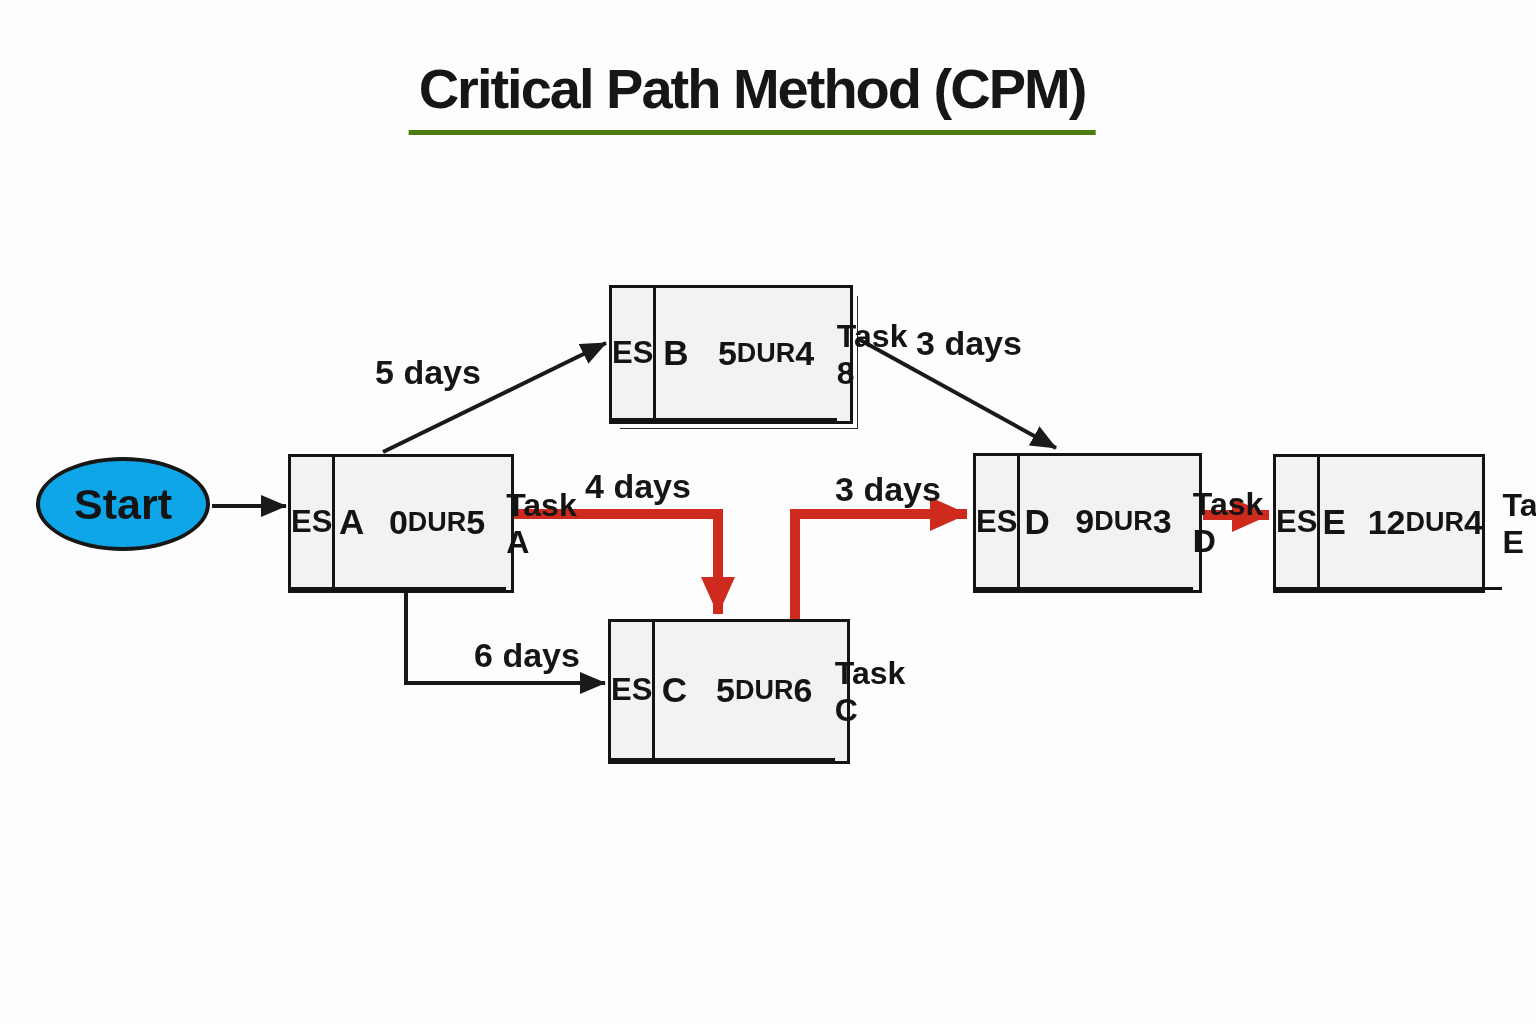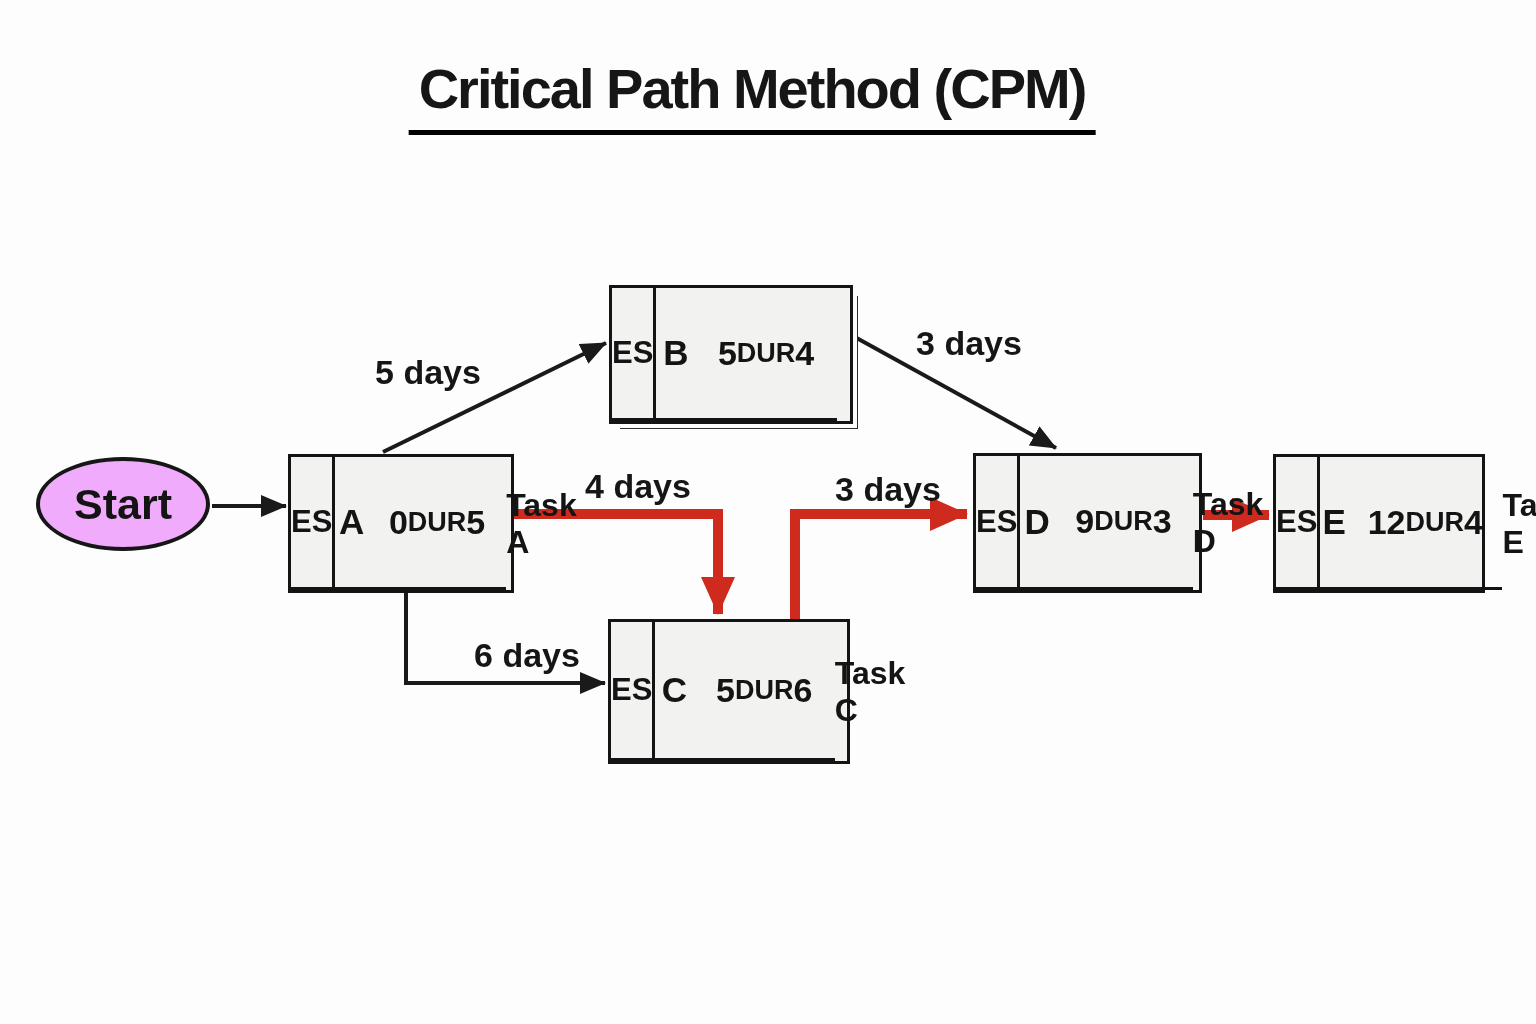--- a/index.html
+++ b/index.html
@@ -21,29 +21,29 @@
   
   .title{
     position:absolute;
     left:752px;top:56px;
     transform:translateX(-50%);
     font-size:56px;
     font-weight:700;
     letter-spacing:-2px;
     white-space:nowrap;
     color:#161616;
-    border-bottom:5px solid #000000;
+    border-bottom:5px solid #4d7c0f;
     padding:0 10px 9px 10px;
   }
   
   .start-node{
     position:absolute;
     left:36px;top:457px;
     width:174px;height:94px;
-    background:#f0abfc;
+    background:#0ea5e9;
     border:4px solid #161616;
     border-radius:50%;
     display:flex;align-items:center;justify-content:center;
     font-size:43px;font-weight:700;
   }
   
   .node{
     position:absolute;
     background:var(--node-fill);
     border:3px solid var(--node-border);
@@ -144,20 +144,21 @@
   <div class="node" id="node-b">
     <div class="r1">
       <div class="cell es-label">ES</div>
       <div class="cell cell-letter letter">B</div>
     </div>
     <div class="r2">
       <span class="num">5</span>
       <span class="dur-label">DUR</span>
       <span class="num">4</span>
     </div>
+    <div class="r3">Task 8</div>
   </div>
 
   <div class="node" id="node-c">
     <div class="r1">
       <div class="cell es-label">ES</div>
       <div class="cell cell-letter letter">C</div>
     </div>
     <div class="r2">
       <span class="num">5</span>
       <span class="dur-label">DUR</span>

